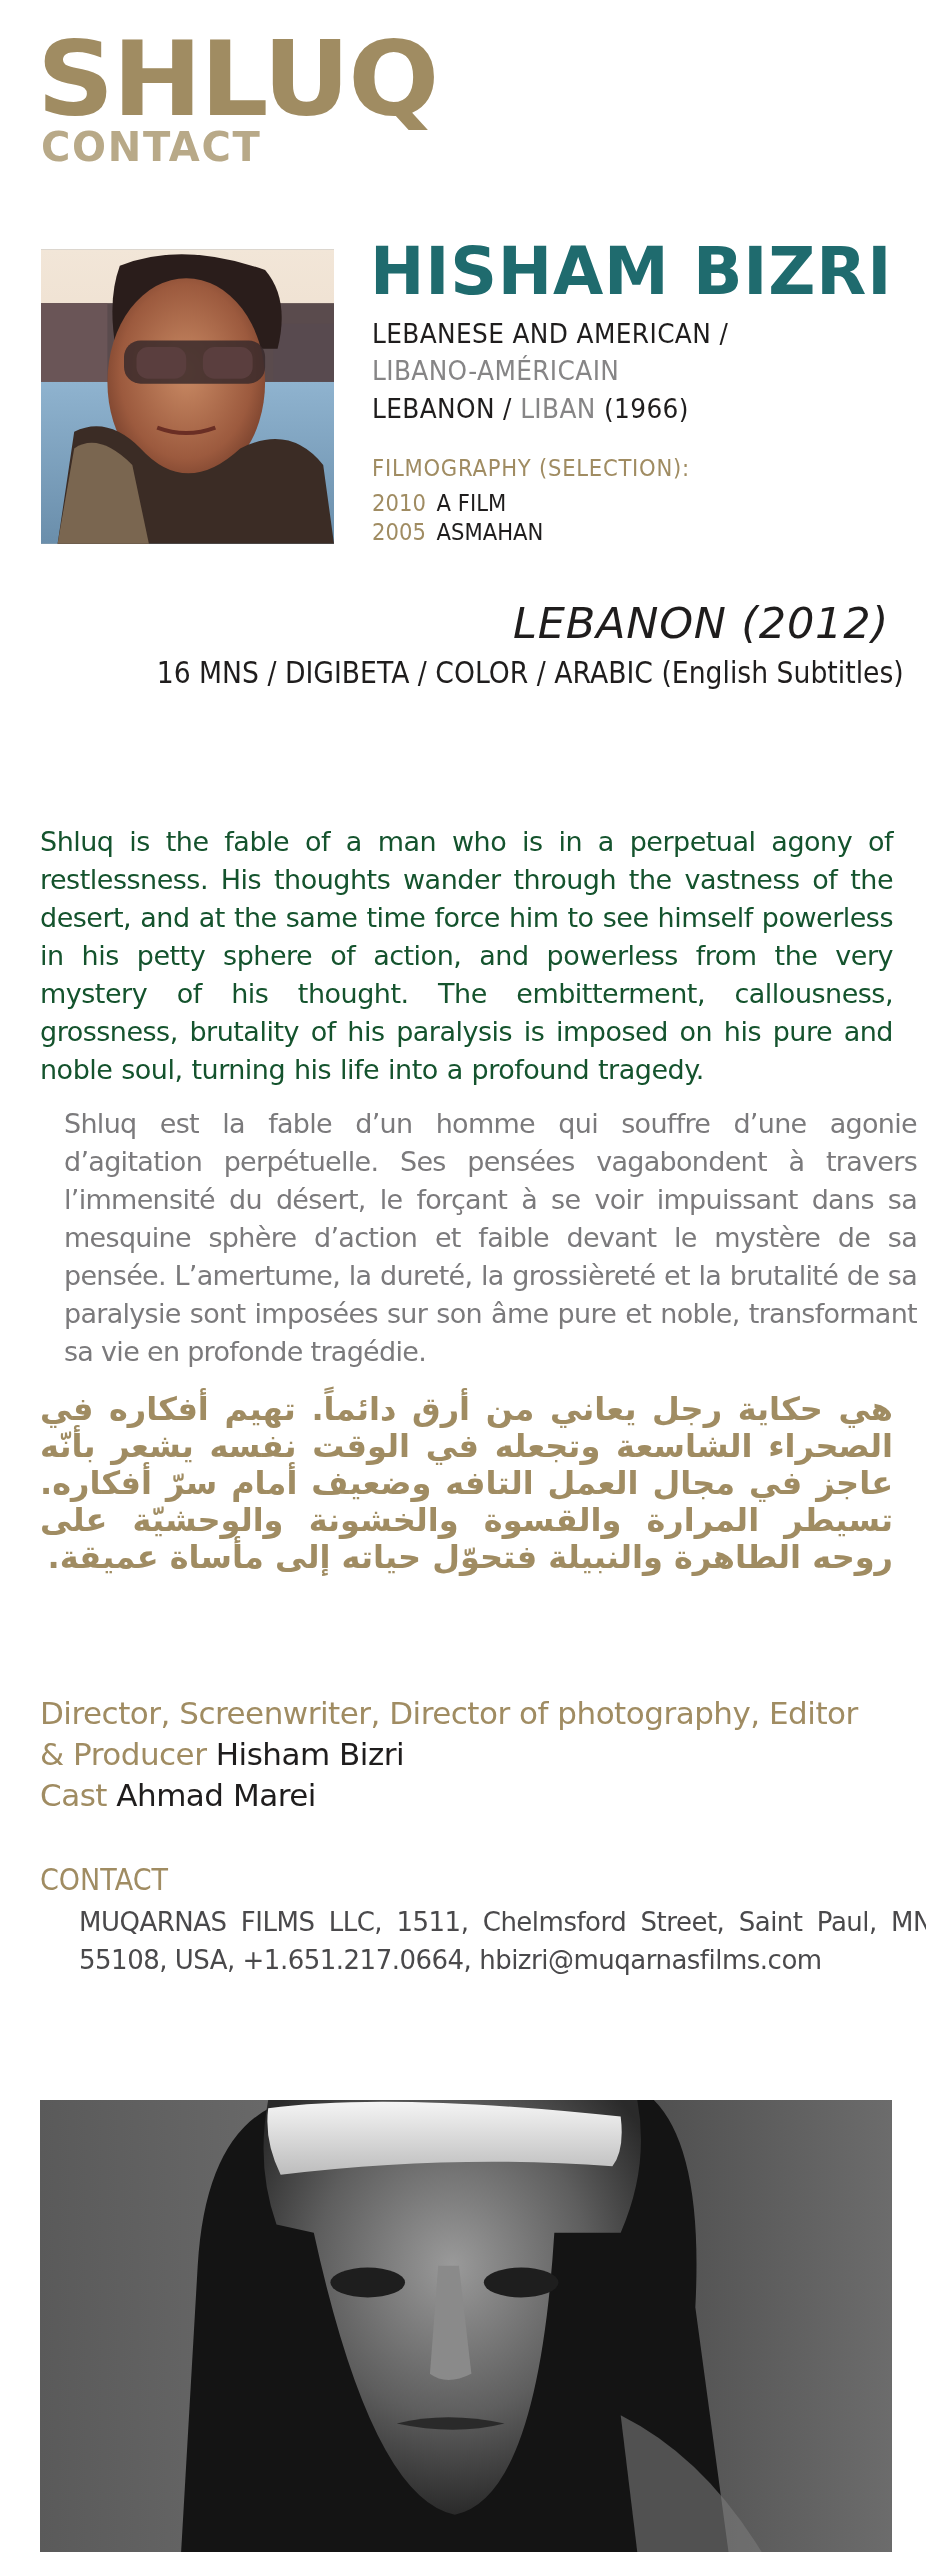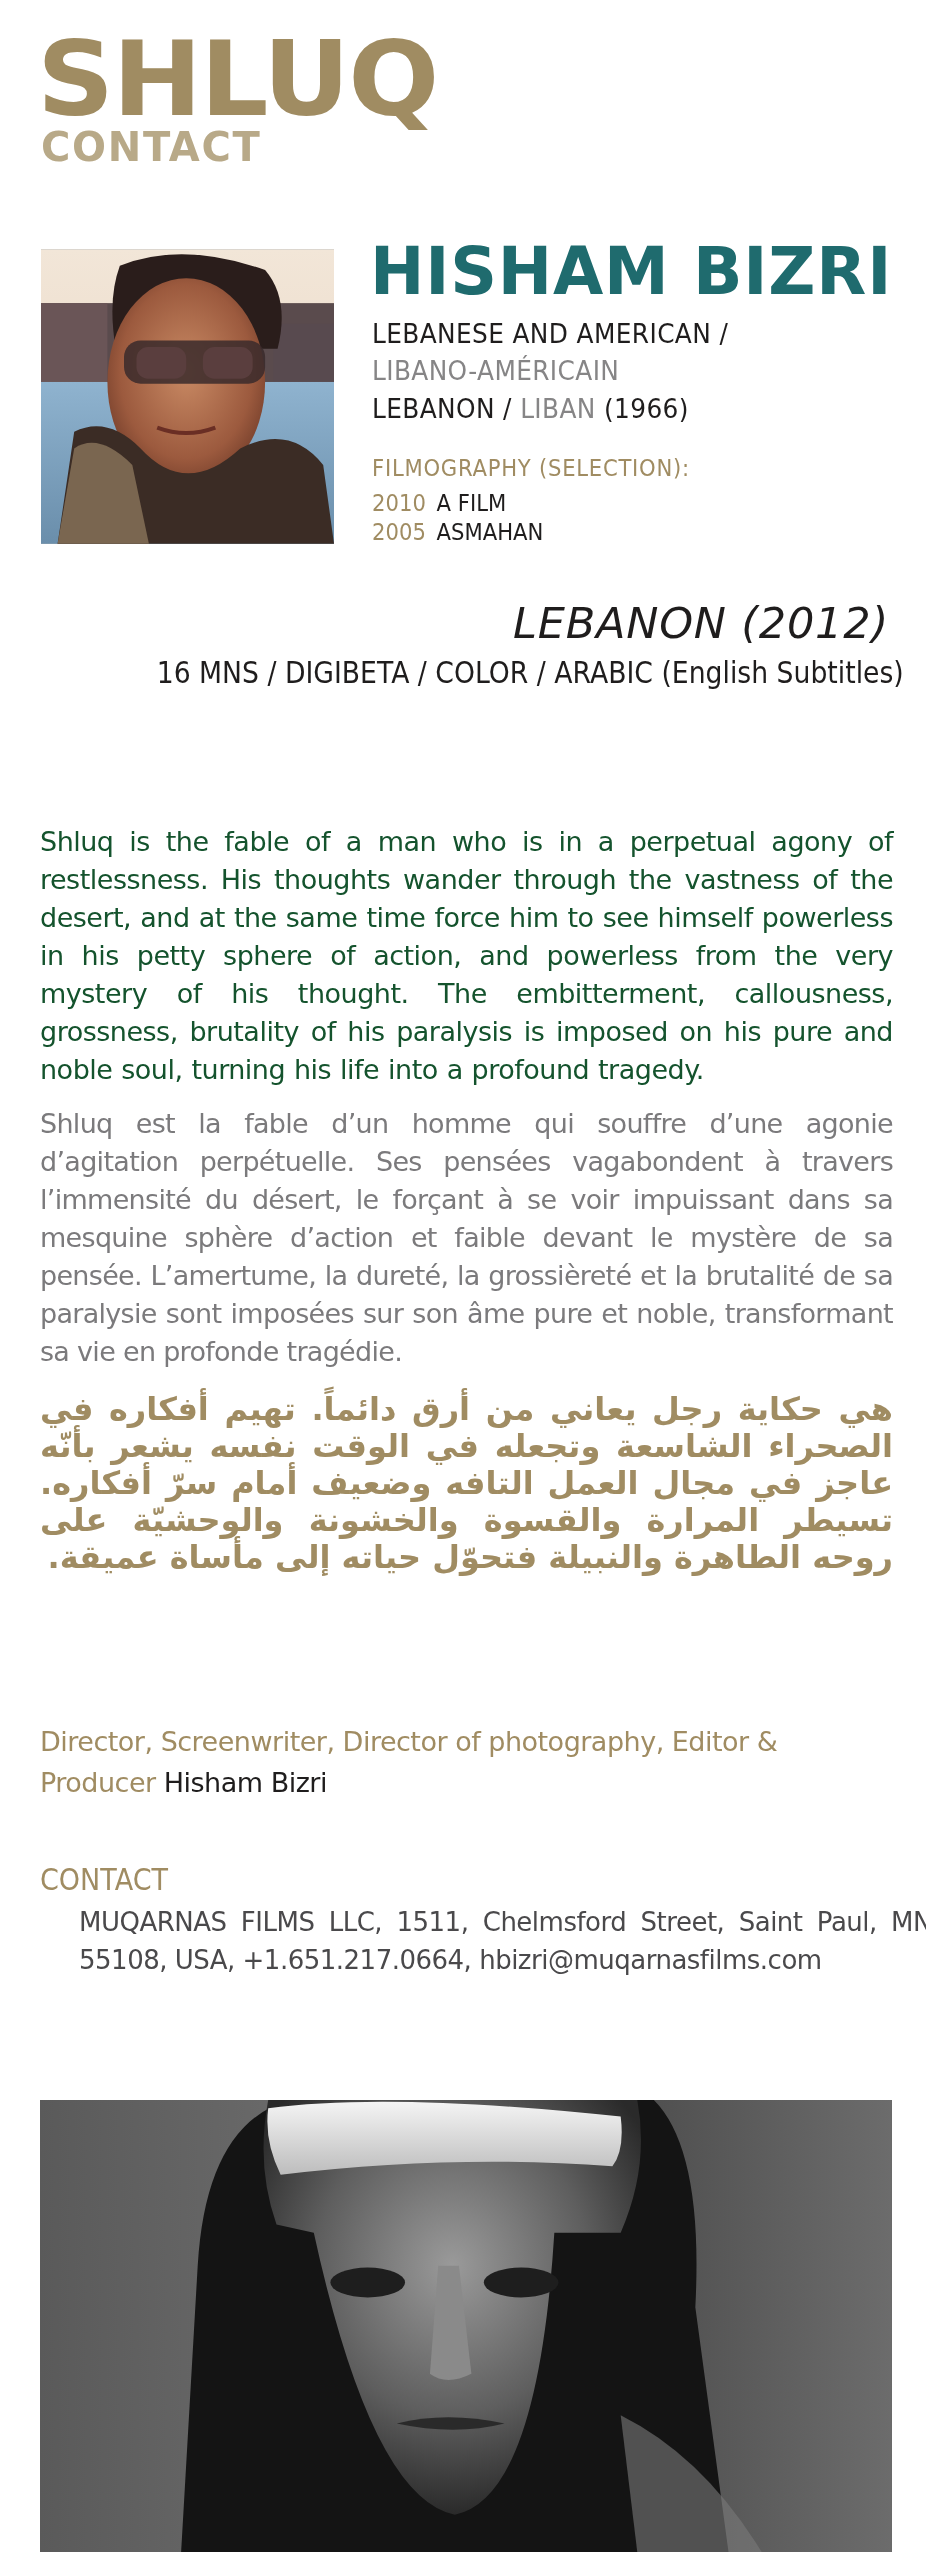--- a/index.html
+++ b/index.html
@@ -130,41 +130,41 @@
       letter-spacing: -0.5px;
       word-spacing: 0.8px;
       margin-top: 40px;
     }
     .synopsis-fr {
       top: 1105px;
       font-size: 27px;
       line-height: 38px;
       color: #7b7a7c;
       letter-spacing: -0.7px;
+      margin-left: 24px;
     }
     .synopsis-ar {
       top: 1391px;
       font-size: 32px;
       line-height: 37px;
       color: #a08c62;
       direction: rtl;
       text-align: justify;
       text-align-last: right;
       font-weight: bold;
     }
 
     
     .credits {
       left: 40px; top: 1693px;
       width: 830px;
       font-family: "DejaVu Sans", sans-serif;
-      font-size: 27px;
+      font-size: 31px;
       line-height: 41px;
       letter-spacing: -0.5px;
-      margin-top: 28px;
     }
     .credits .role { color: #a08c62; }
     .credits .person { color: #1f1d1d; }
 
     
     .contact-title {
       left: 40px; top: 1861px;
       font-family: "DejaVu Sans", sans-serif;
       font-size: 30px; line-height: 37px;
       color: #a08c62;
@@ -259,20 +259,24 @@
 
 <div class="abs synopsis synopsis-en">Shluq is the fable of a man who is in a perpetual agony of restlessness. His thoughts wander through the vastness of the desert, and at the same time force him to see himself powerless in his petty sphere of action, and powerless from the very mystery of his thought. The embitterment, callousness, grossness, brutality of his paralysis is imposed on his pure and noble soul, turning his life into a profound tragedy.</div>
 <div class="abs synopsis synopsis-fr">Shluq est la fable d’un homme qui souffre d’une agonie d’agitation perpétuelle. Ses pensées vagabondent à travers l’immensité du désert, le forçant à se voir impuissant dans sa mesquine sphère d’action et faible devant le mystère de sa pensée. L’amertume, la dureté, la grossièreté et la brutalité de sa paralysie sont imposées sur son âme pure et noble, transformant sa vie en profonde tragédie.</div>
 <div class="abs synopsis synopsis-ar" lang="ar">هي حكاية رجل يعاني من أرق دائماً. تهيم أفكاره في الصحراء الشاسعة وتجعله في الوقت نفسه يشعر بأنّه عاجز في مجال العمل التافه وضعيف أمام سرّ أفكاره. تسيطر المرارة والقسوة والخشونة والوحشيّة على روحه الطاهرة والنبيلة فتحوّل حياته إلى مأساة عميقة.</div>
 
 <div class="abs credits">
   <div>
     <span class="role">Director, Screenwriter, Director of photography, Editor &amp; Producer</span>
     <span class="person">Hisham Bizri</span>
   </div>
+  <div>
+    <span class="role">Cast</span>
+    <span class="person">Ahmad Marei</span>
+  </div>
 </div>
 
 <div class="abs contact-title">CONTACT</div>
 <div class="abs contact-body">
   <span>MUQARNAS FILMS LLC, 1511, Chelmsford Street, Saint Paul, MN 55108, USA, +1.651.217.0664,</span>
   <span>hbizri@muqarnasfilms.com</span>
 </div>
 
 <div class="abs still">
   <svg width="852" height="452" viewBox="0 0 1027 545">

